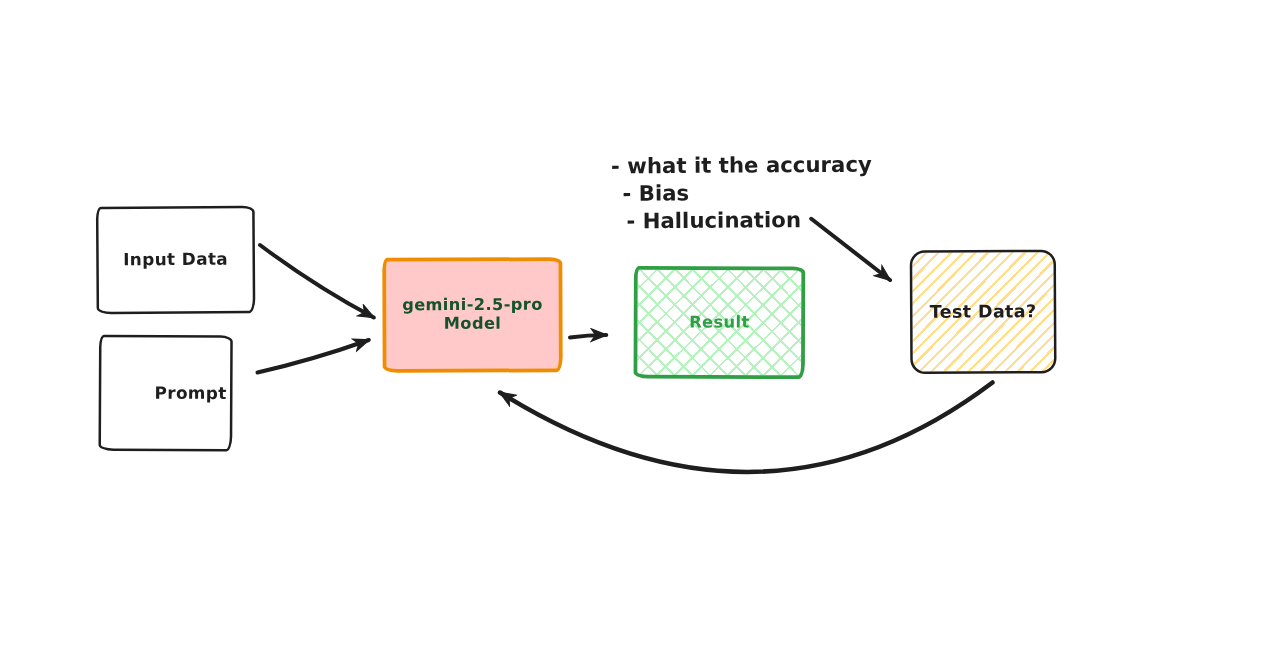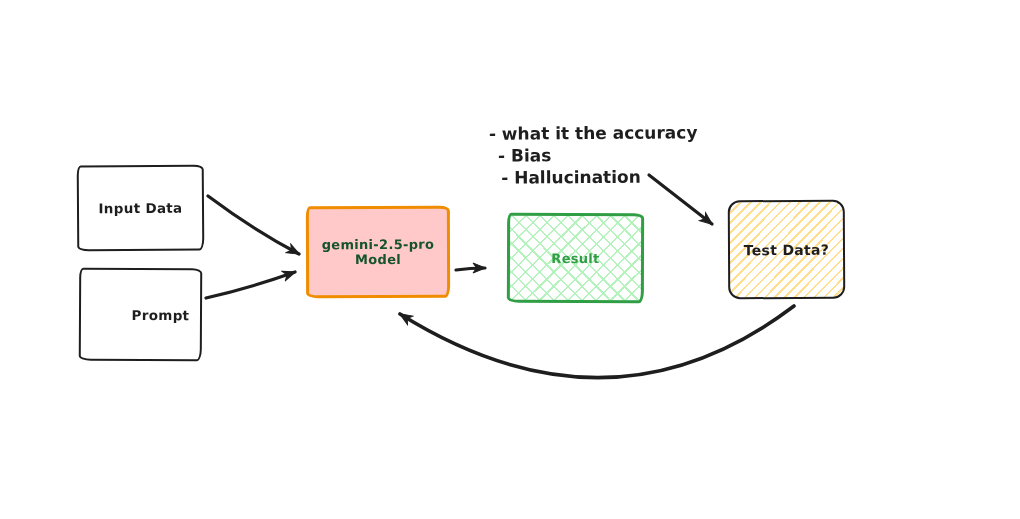--- a/index.html
+++ b/index.html
@@ -19,21 +19,21 @@
     border:2.5px solid #1e1e1e;
     color:#1e1e1e;
     font-size:13.5px;
     font-weight:700;
     letter-spacing:.3px;
     
     border-radius:4px 10px 5px 12px / 10px 5px 12px 5px;
   }
   .node .label{pointer-events:none;}
   .node-input{left:77px;top:165px;width:127px;height:86px;transform:rotate(-0.4deg);}
-  .node-prompt{left:79px;top:268px;width:123px;height:93px;transform:rotate(0.3deg);padding-left:40px;}
+  .node-prompt{left:79px;top:268px;width:107px;height:93px;transform:rotate(0.3deg);padding-left:40px;}
   .node-model{
     left:306px;top:206px;width:144px;height:92px;
     border:3px solid #f08c00;
     background:#ffc9c9;
     color:#14532d;
     font-size:13px;
     transform:rotate(-0.2deg);
   }
   .node-result{
     left:492px;top:213px;width:137px;height:90px;

